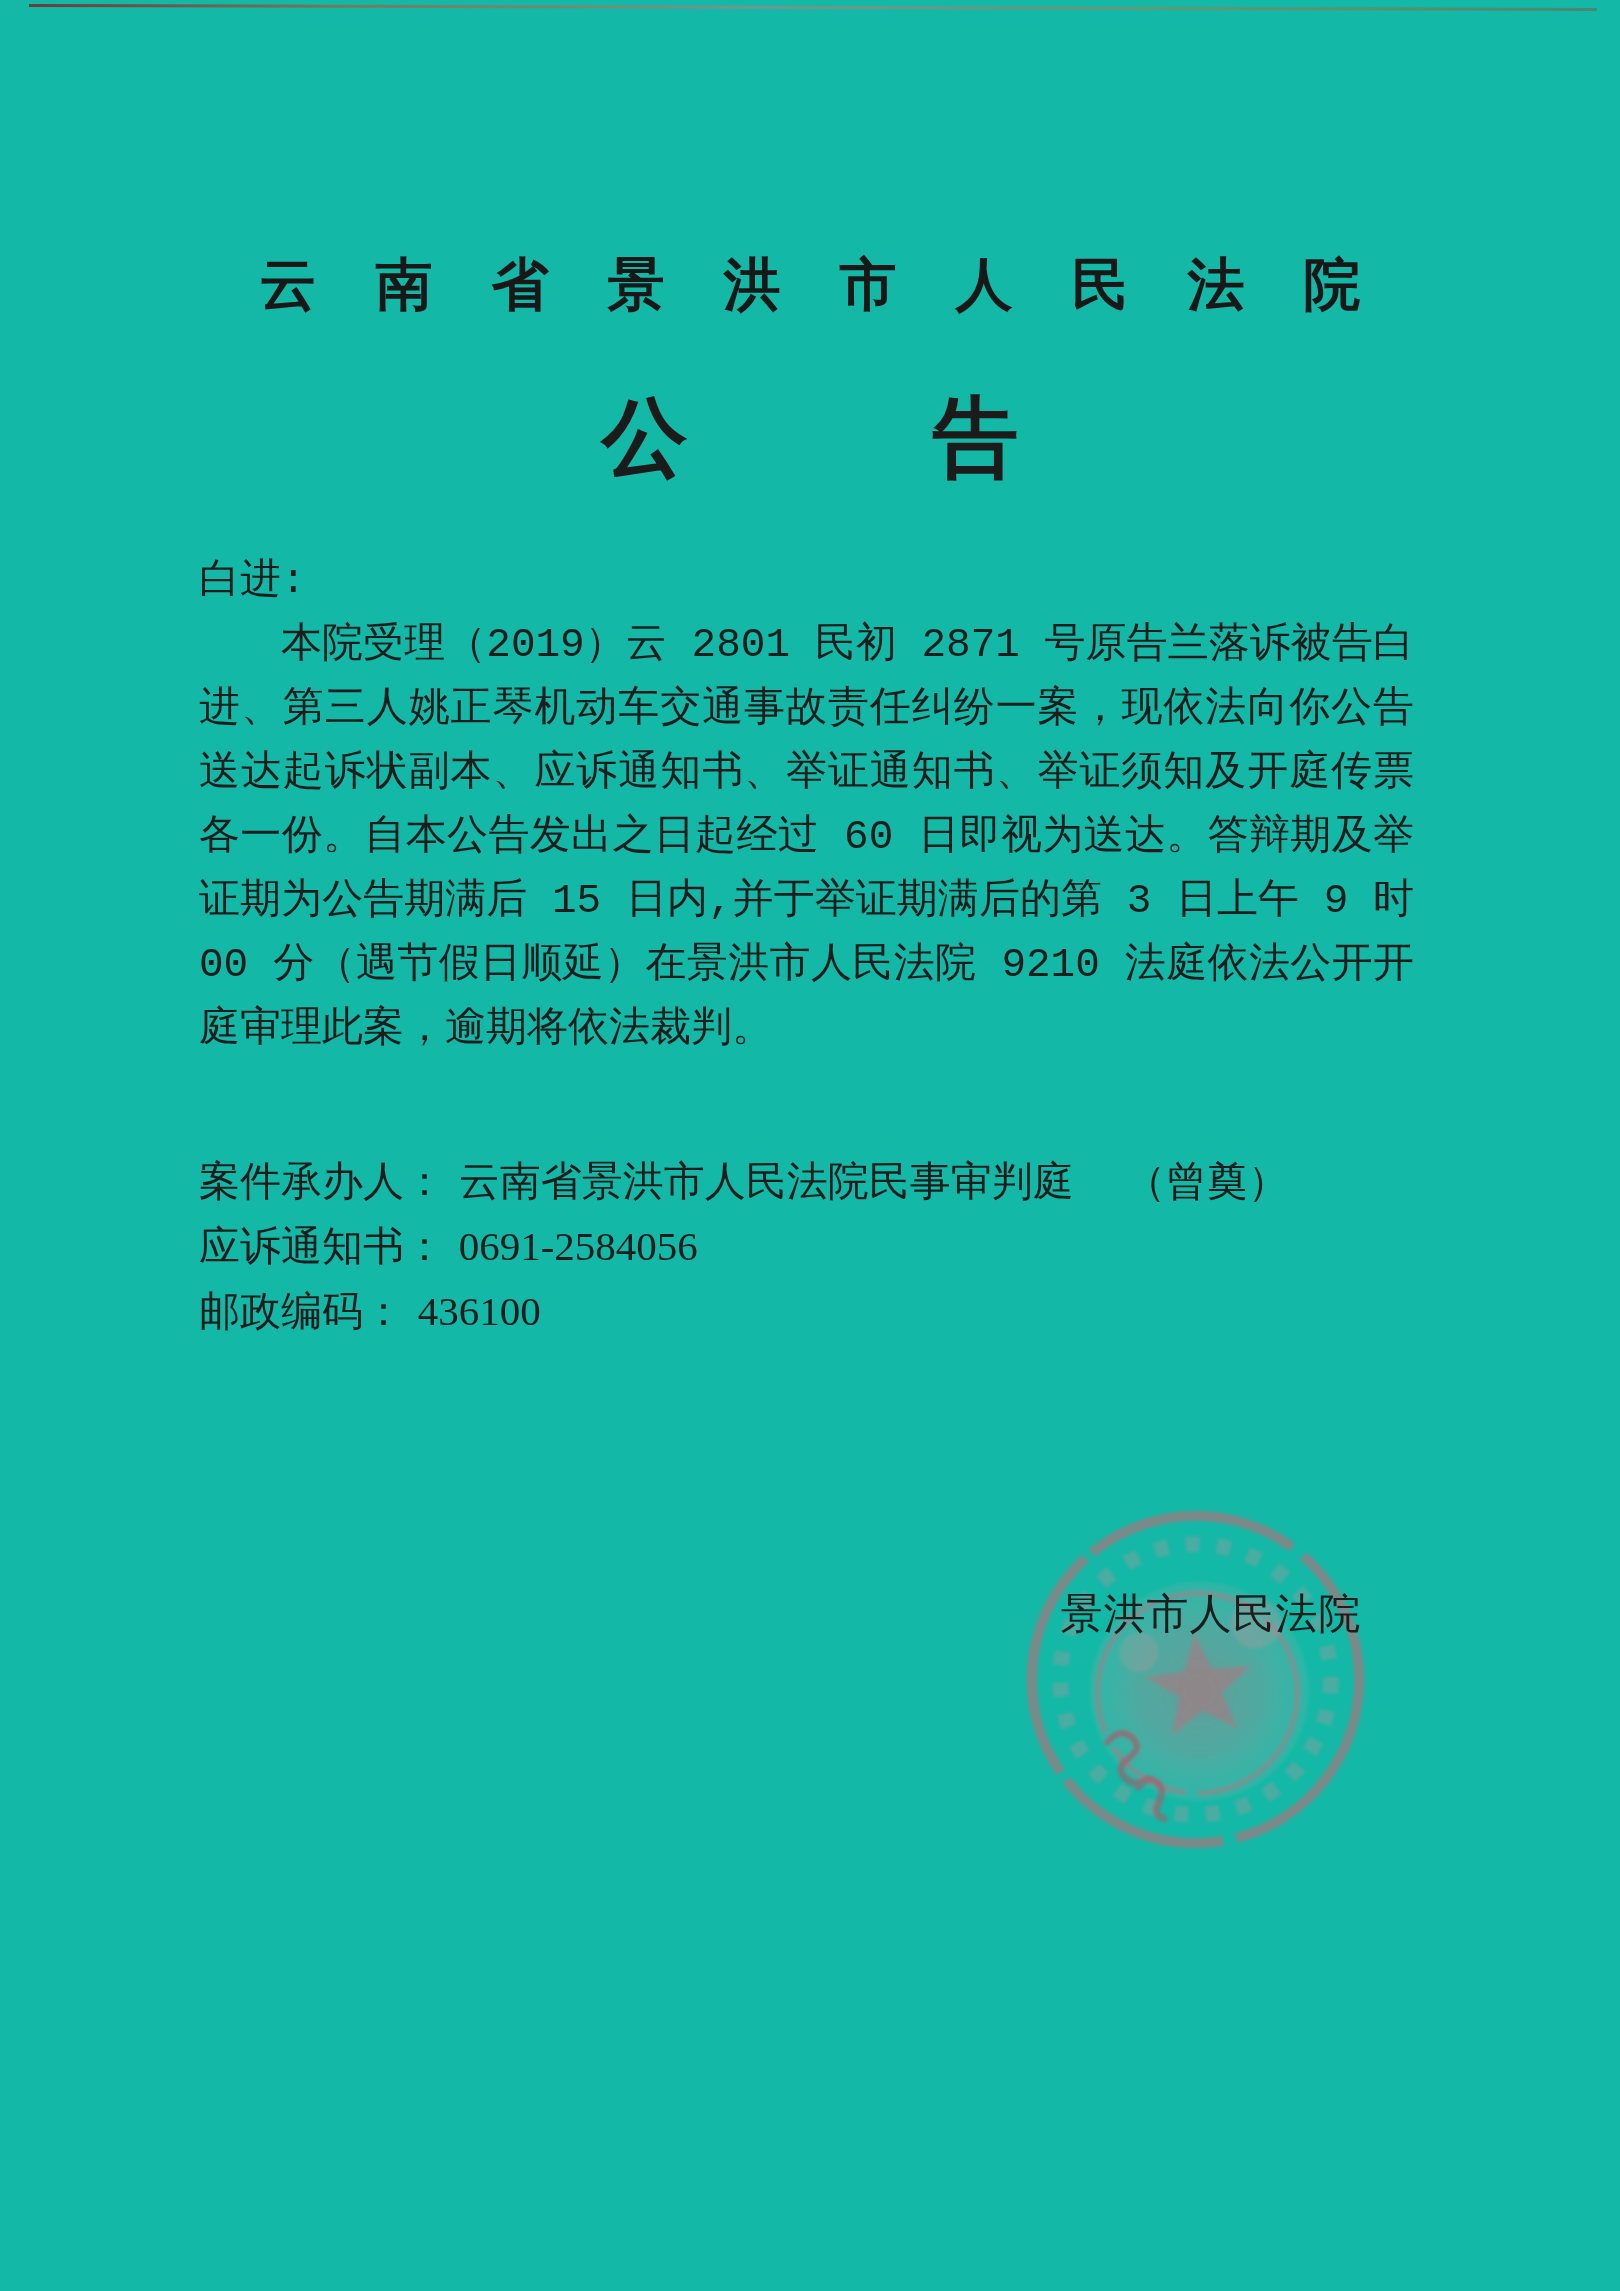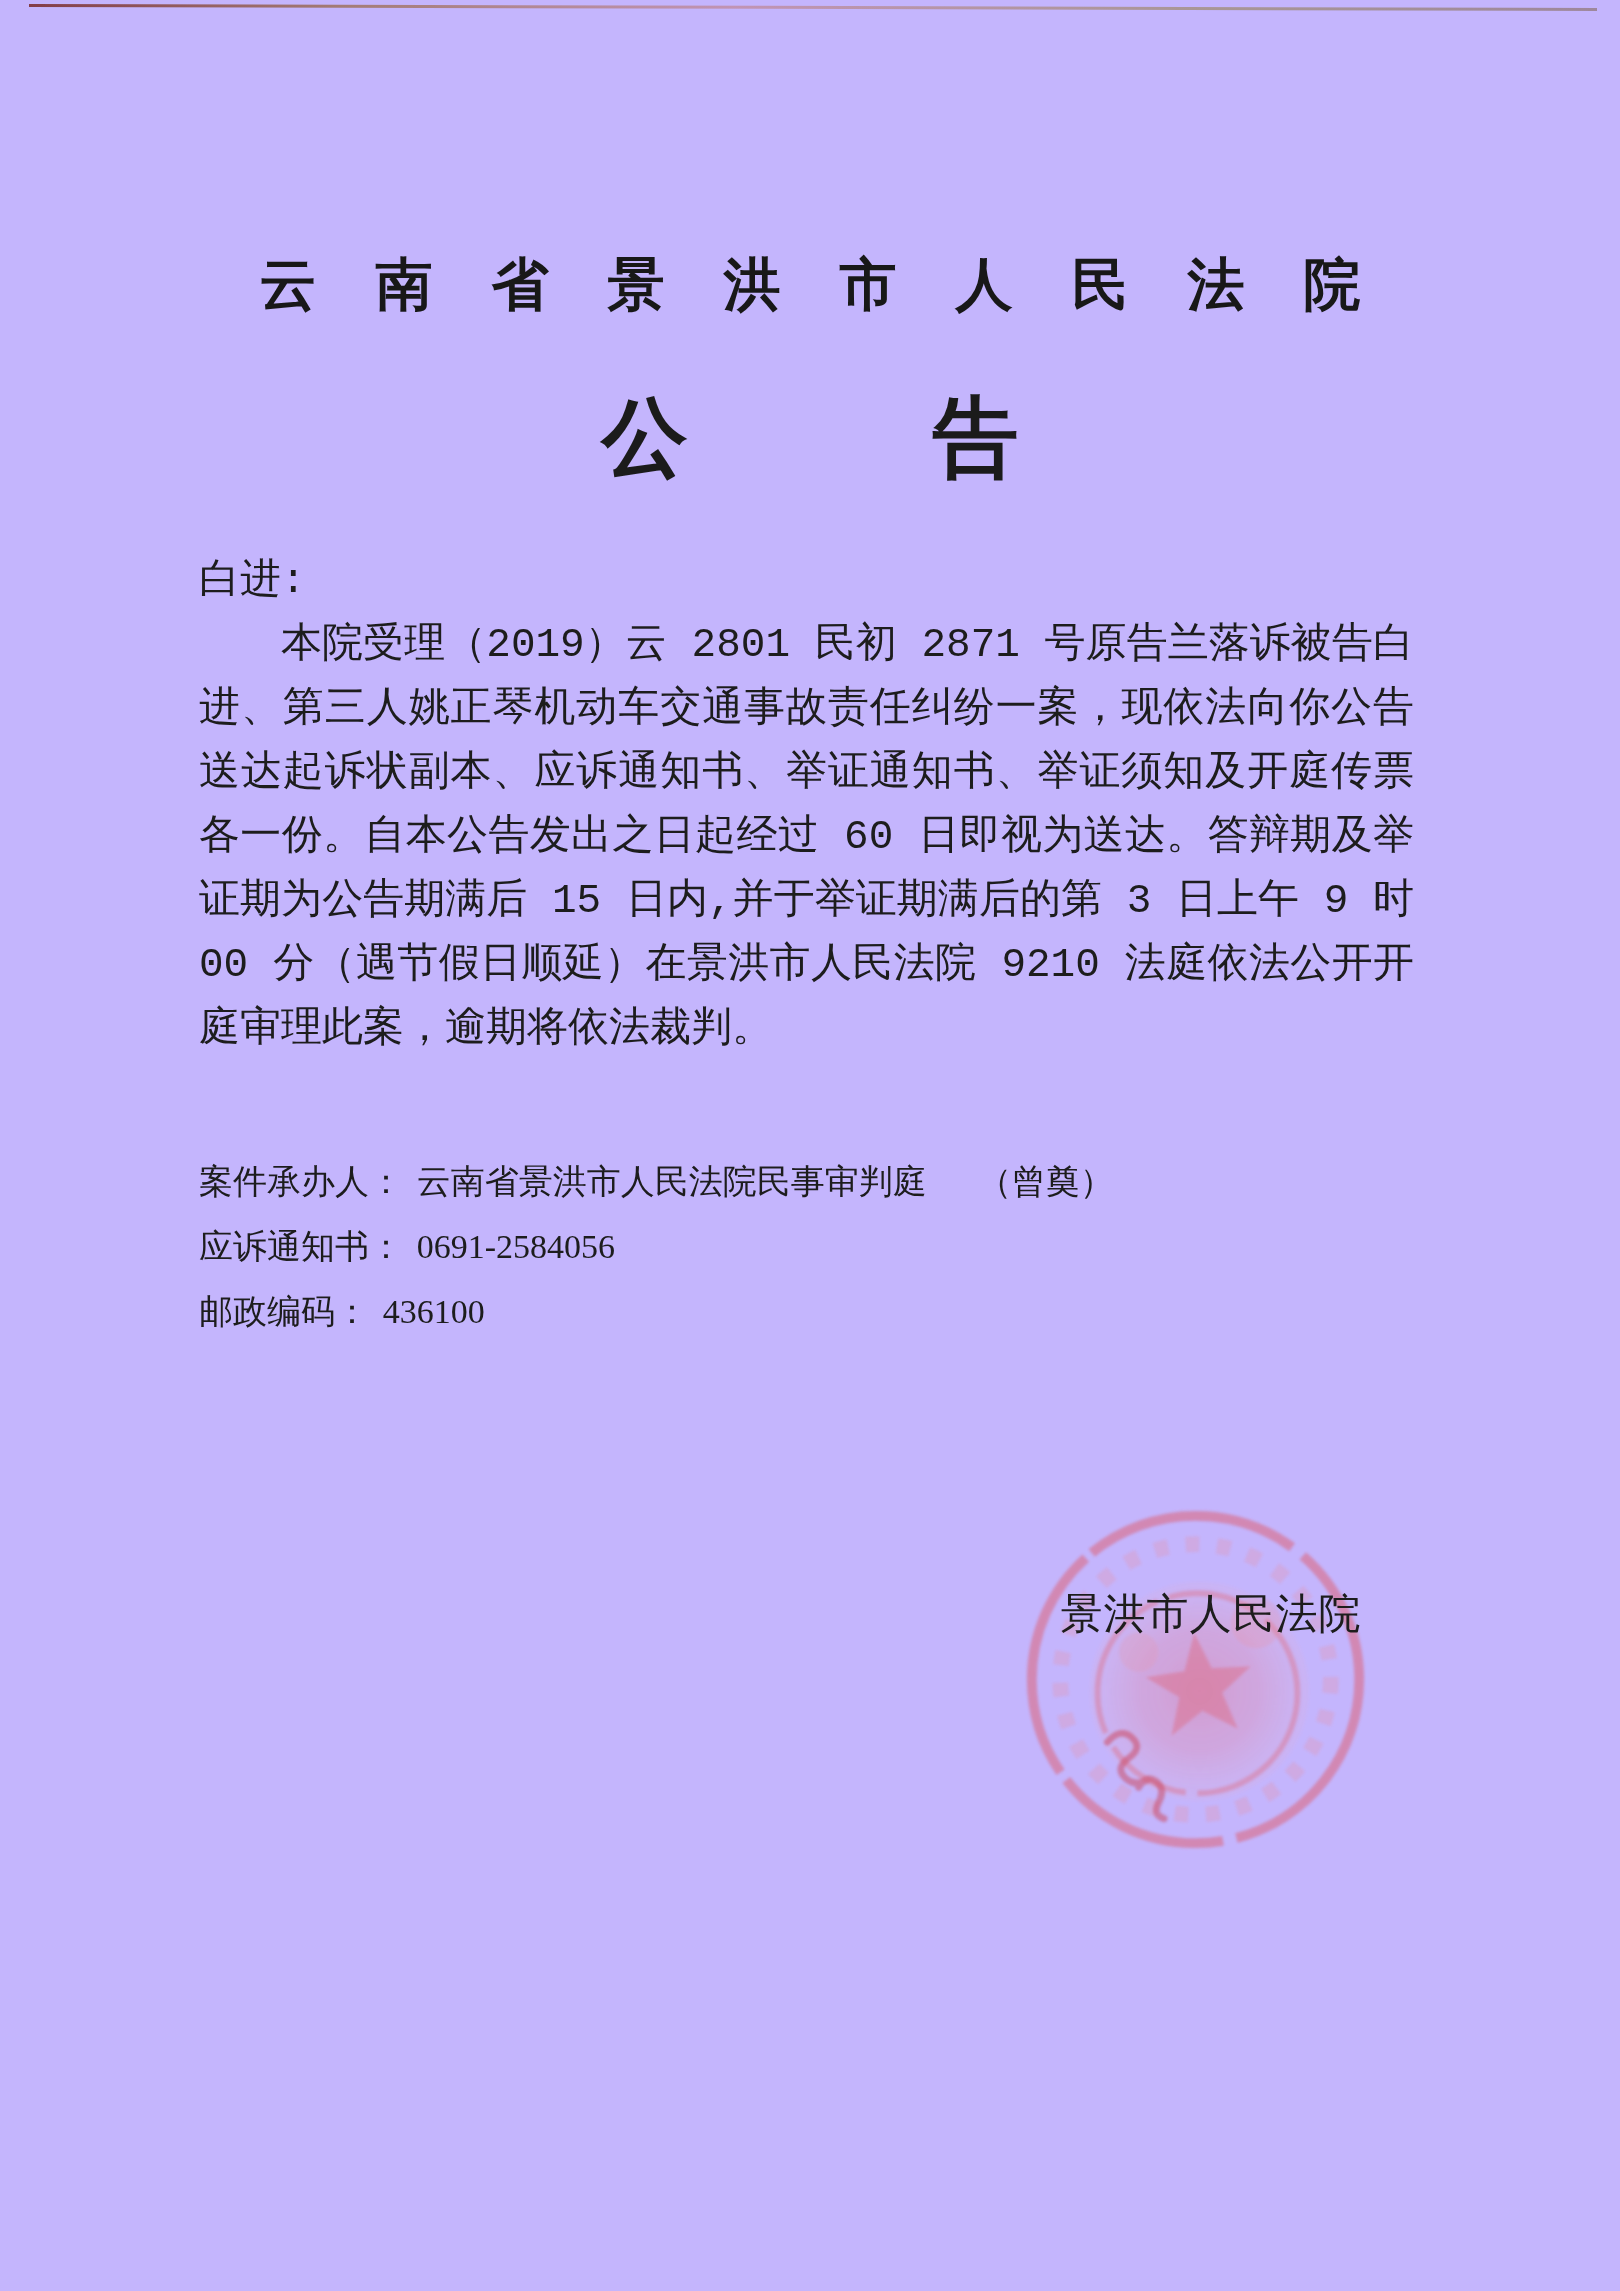--- a/index.html
+++ b/index.html
@@ -4,21 +4,21 @@
 <style>
   html, body {
     margin: 0;
     padding: 0;
     background: #ffffff;
   }
   .page {
     position: relative;
     width: 1620px;
     height: 2292px;
-    background: #c4b5fd;
+    background: #14b8a6;
     overflow: hidden;
     font-family: "Liberation Serif", "DejaVu Serif", serif;
     color: #1d1d1d;
   }
   .scan-artifact-line {
     position: absolute;
     top: 5.9px;
     left: 29px;
     width: 1568px;
     height: 2.9px;
@@ -77,21 +77,21 @@
   .paragraph {
     margin: 0;
     padding: 0;
     text-indent: 2em;
   }
   .contact {
     position: absolute;
     top: 1149px;
     left: 199px;
     width: 1274px;
-    font-size: 34px;
+    font-size: 41px;
     line-height: 65px;
     color: #1d1d1d;
   }
   .contact p { margin: 0; }
   .contact .value { margin-left: 13.7px; }
   .handler-name { margin-left: 51px; }
   .signature-org {
     position: absolute;
     top: 1586px;
     left: 1010px;

